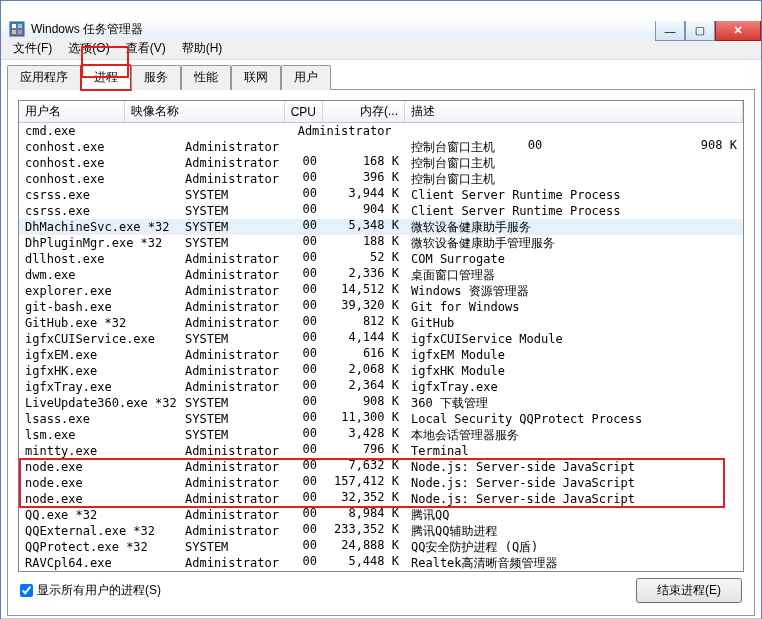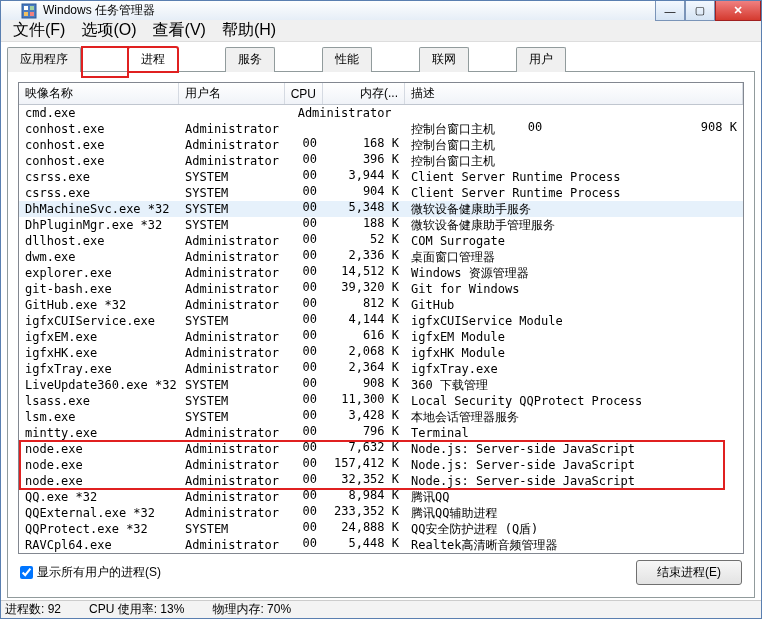--- a/index.html
+++ b/index.html
@@ -1,27 +1,27 @@
 <!DOCTYPE html>
 <html><head>
 <meta charset="utf-8">
 <style>
 * { box-sizing: border-box; margin: 0; padding: 0; }
 body { font-family: "Microsoft YaHei", Tahoma, sans-serif; font-size: 12px; background: #fff; width: 762px; height: 619px; overflow: hidden; }
 .window { width: 762px; height: 619px; border: 1px solid #5a7fb0; display: flex; flex-direction: column; }
-.titlebar { height: 28px; background: linear-gradient(#fdfefe, #e6eef7); display: flex; align-items: center; padding: 0 20px; position: relative; }
+.titlebar { height: 28px; background: linear-gradient(#fdfefe, #e6eef7); display: flex; padding: 0 8px; position: relative; margin-top: 20px; }
 .titlebar .icon { width: 16px; height: 16px; margin-right: 6px; }
 .titlebar .title { font-size: 12px; color: #000; }
 .winbtns { position: absolute; right: 0; top: 0; display: flex; }
 .winbtn { width: 30px; height: 20px; border: 1px solid #7a94b8; border-top: none; background: linear-gradient(#f3f8fe,#d5e4f4); display: flex; align-items: center; justify-content: center; font-size: 11px; }
 .winbtn.close { width: 46px; background: linear-gradient(#f08080,#d43a2f); color: #fff; font-weight: bold; border-color: #a02020; }
 .menubar { height: 22px; background: #f0f0f0; display: flex; align-items: center; padding: 0 4px; border-bottom: 1px solid #ddd; }
-.menuitem { padding: 2px 8px; font-size: 16px; }
+.menuitem { padding: 2px 8px; font-size: 12px; }
 .content { flex: 1; padding: 4px 6px 2px 6px; display: flex; flex-direction: column; }
-.tabs { display: flex; border-bottom: 1px solid #919b9c; position: relative; gap: 47px; }
+.tabs { display: flex; border-bottom: 1px solid #919b9c; position: relative; }
 .tab { padding: 3px 12px; border: 1px solid #919b9c; border-bottom: none; background: #f0f0f0; font-size: 12px; margin-right: 0; position: relative; bottom: -1px; border-radius: 2px 2px 0 0; }
 .tab.active { background: #fff; border-bottom: 1px solid #fff; }
 .tab.highlighted { outline: 2px solid #e02020; outline-offset: -1px; }
 .panel { flex: 1; border: 1px solid #919b9c; border-top: none; background: #fff; padding: 10px; display: flex; flex-direction: column; }
 .table-wrap { flex: 1; border: 1px solid #828790; position: relative; overflow: hidden; }
 .thead { display: flex; background: linear-gradient(#fff,#f0f3f8); border-bottom: 1px solid #c0c6cf; height: 22px; align-items: center; font-size: 12px; }
 .th { padding: 0 6px; border-right: 1px solid #d5dae2; height: 100%; display: flex; align-items: center; overflow: hidden; white-space: nowrap; }
 .th.cpu, .th.mem { justify-content: flex-end; }
 .tbody { height: calc(100% - 22px); overflow-y: scroll; font-family: SimSun, "MS Sans Serif", monospace; font-size: 12px; }
 .tr { display: flex; height: 16px; align-items: center; white-space: nowrap; justify-content: space-between; }
@@ -70,22 +70,22 @@
       <div class="tab active highlighted">进程</div>
       <div class="tab">服务</div>
       <div class="tab">性能</div>
       <div class="tab">联网</div>
       <div class="tab">用户</div>
     </div>
 
     <div class="panel">
       <div class="table-wrap">
         <div class="thead">
+          <div class="th col-user">用户名</div>
           <div class="th col-name">映像名称</div>
-          <div class="th col-user">用户名</div>
           <div class="th cpu col-cpu">CPU</div>
           <div class="th mem col-mem">内存(...</div>
           <div class="th col-desc">描述</div>
         </div>
         <div class="tbody" id="tbody">
             <div class="tr">
               <div class="td col-name">cmd.exe</div>
               <div class="td col-user">Administrator</div>
               <div class="td cpu col-cpu">00</div>
               <div class="td mem col-mem">908 K</div>

